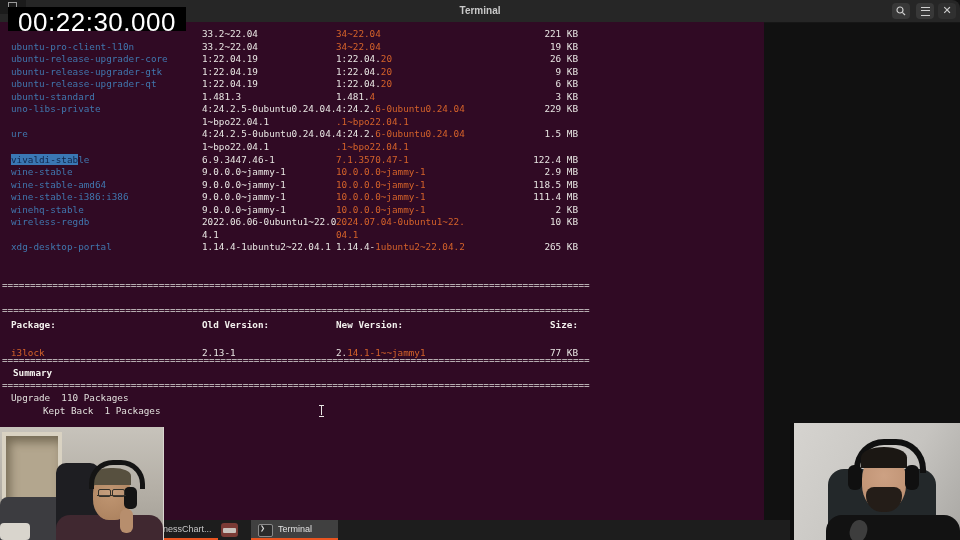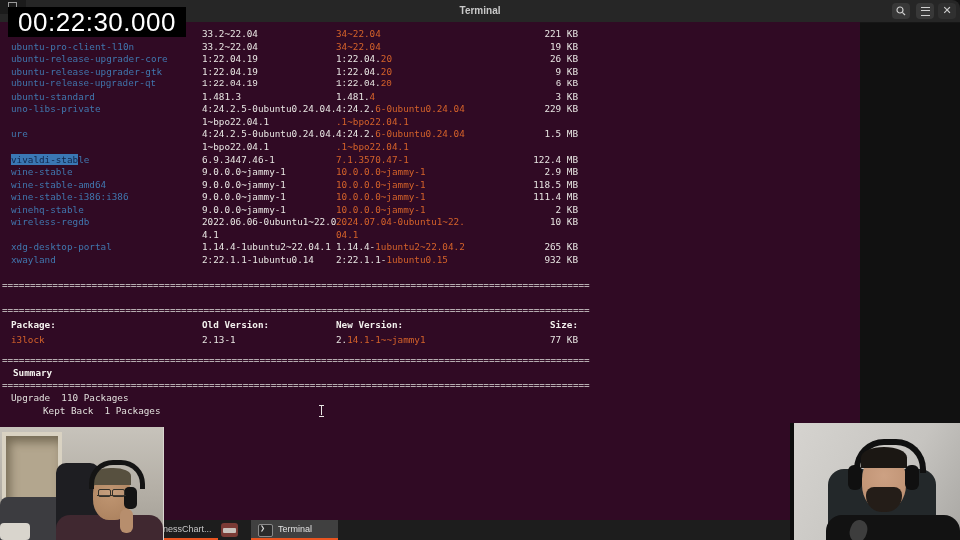--- a/index.html
+++ b/index.html
@@ -10,21 +10,21 @@
   #titlebar{position:absolute;left:0;top:0;width:960px;height:22px;background:#262626;border-bottom:1px solid #161616;}
   #title{position:absolute;left:0;top:0;width:100%;height:22px;line-height:22px;text-align:center;
          color:#c9c9c9;font-size:10px;font-weight:bold;}
   .tbtn{position:absolute;top:3px;width:18px;height:16px;background:#383838;border-radius:4px;
         color:#cfcfcf;text-align:center;line-height:15px;font-size:10px;}
   #btn-search{left:892px;}
   #btn-menu{left:916px;}
   #btn-close{left:938px;background:#303030;font-size:11px;}
   .menu-glyph{display:inline-block;width:9px;height:7px;border-top:1px solid #cfcfcf;border-bottom:1px solid #cfcfcf;margin-top:4px;position:relative;}
   .menu-glyph::after{content:"";position:absolute;left:0;top:2px;width:9px;height:1px;background:#cfcfcf;}
-  #termbody{position:absolute;left:0;top:22px;width:860px;height:498px;background:#300a24;
+  #termbody{position:absolute;left:0;top:22px;width:764px;height:498px;background:#300a24;
             font-family:"DejaVu Sans Mono",monospace;font-size:9.3px;color:#e8e6e3;}
   .tline{position:absolute;left:0;width:960px;height:12.55px;line-height:12.55px;white-space:pre;}
   .cpkg{position:absolute;left:11px;color:#4076ad;}
   .cpkg-orange{position:absolute;left:11px;color:#d4622a;}
   .cold{position:absolute;left:202px;color:#e8e6e3;}
   .cnew{position:absolute;left:336px;}
   .cnew .pre{color:#e8e6e3;}
   .cnew .chg{color:#d4622a;}
   .csize{position:absolute;left:470px;width:108px;text-align:right;color:#e8e6e3;}
   .csep{position:absolute;left:2px;color:#dddbd8;letter-spacing:0;}
@@ -33,21 +33,21 @@
   .cplain{position:absolute;left:11px;color:#e0dedb;}
   .sel{background:#3a77b4;color:#10254a;}
   
   #ibeam{position:absolute;left:318px;top:383px;width:7px;height:10px;}
   #ibeam::before{content:"";position:absolute;left:3px;top:0;width:1px;height:10px;background:#e8e6e3;}
   #ibeam::after{content:"";position:absolute;left:1px;top:0;width:5px;height:10px;
     border-top:1px solid #e8e6e3;border-bottom:1px solid #e8e6e3;}
   
   #corner-tab{position:absolute;left:0;top:0;width:26px;height:14px;background:#1b1b1b;border-radius:0 0 4px 0;}
   #corner-square{position:absolute;left:8px;top:2px;width:7px;height:7px;border:1.5px solid #9a9a9a;}
-  #timer{position:absolute;left:8px;top:7px;width:178px;height:30px;background:#000;
+  #timer{position:absolute;left:8px;top:7px;width:178px;height:24px;background:#000;
          color:#fff;font-size:26px;line-height:30px;text-align:center;letter-spacing:0.5px;}
   
   #taskbar{position:absolute;left:0;top:520px;width:960px;height:20px;background:#1d1d1d;}
   #task1{position:absolute;left:128px;top:0;width:90px;height:20px;text-align:center;}
   #task1-label{position:absolute;left:35px;top:0;height:18px;line-height:18px;color:#c6c6c6;font-size:9px;white-space:nowrap;}
   #task1-underline{position:absolute;left:0;bottom:0;width:90px;height:2px;background:#e95420;}
   #appicon{position:absolute;left:221px;top:3px;width:17px;height:14px;background:#7a3b35;border-radius:3px;}
   #appicon::after{content:"";position:absolute;left:2px;top:5px;width:13px;height:5px;background:#c9c2bc;border-radius:1px;}
   #task-terminal{position:absolute;left:251px;top:0;width:87px;height:20px;background:#404040;}
   #task-terminal .underline{position:absolute;left:0;bottom:0;width:87px;height:2px;background:#e95420;}
@@ -99,39 +99,38 @@
       </div>
       <div class="tbtn" id="btn-menu"><span class="menu-glyph"></span></div>
       <div class="tbtn" id="btn-close">✕</div>
     </div>
     <div id="termbody">
       <div id="ibeam"></div>
     <div class="tline" style="top: 6px;"><span class="cold">33.2~22.04</span><span class="cnew"><span class="chg">34~22.04</span></span><span class="csize">221 KB</span></div>
         <div class="tline" style="top: 18.55px;"><span class="cpkg">ubuntu-pro-client-l10n</span><span class="cold">33.2~22.04</span><span class="cnew"><span class="chg">34~22.04</span></span><span class="csize">19 KB</span></div>
         <div class="tline" style="top: 31.1px;"><span class="cpkg">ubuntu-release-upgrader-core</span><span class="cold">1:22.04.19</span><span class="cnew"><span class="pre">1:22.04.</span><span class="chg">20</span></span><span class="csize">26 KB</span></div>
         <div class="tline" style="top: 43.65px;"><span class="cpkg">ubuntu-release-upgrader-gtk</span><span class="cold">1:22.04.19</span><span class="cnew"><span class="pre">1:22.04.</span><span class="chg">20</span></span><span class="csize">9 KB</span></div>
-        <div class="tline" style="top: 56.2px; font-family: Liberation Mono, monospace;"><span class="cpkg">ubuntu-release-upgrader-qt</span><span class="cold">1:22.04.19</span><span class="cnew"><span class="pre">1:22.04.</span><span class="chg">20</span></span><span class="csize">6 KB</span></div>
+        <div class="tline" style="top: 56.2px;"><span class="cpkg">ubuntu-release-upgrader-qt</span><span class="cold">1:22.04.19</span><span class="cnew"><span class="pre">1:22.04.</span><span class="chg">20</span></span><span class="csize">6 KB</span></div>
         <div class="tline" style="top: 68.75px;"><span class="cpkg">ubuntu-standard</span><span class="cold">1.481.3</span><span class="cnew"><span class="pre">1.481.</span><span class="chg">4</span></span><span class="csize">3 KB</span></div>
         <div class="tline" style="top: 81.3px;"><span class="cpkg">uno-libs-private</span><span class="cold">4:24.2.5-0ubuntu0.24.04.</span><span class="cnew"><span class="pre">4:24.2.</span><span class="chg">6-0ubuntu0.24.04</span></span><span class="csize">229 KB</span></div>
         <div class="tline" style="top: 93.85px;"><span class="cold">1~bpo22.04.1</span><span class="cnew"><span class="chg">.1~bpo22.04.1</span></span></div>
         <div class="tline" style="top: 106.4px;"><span class="cpkg">ure</span><span class="cold">4:24.2.5-0ubuntu0.24.04.</span><span class="cnew"><span class="pre">4:24.2.</span><span class="chg">6-0ubuntu0.24.04</span></span><span class="csize">1.5 MB</span></div>
         <div class="tline" style="top: 118.95px;"><span class="cold">1~bpo22.04.1</span><span class="cnew"><span class="chg">.1~bpo22.04.1</span></span></div>
         <div class="tline" style="top: 131.5px;"><span class="cpkg"><span class="sel">vivaldi-stab</span><span class="">le</span></span><span class="cold">6.9.3447.46-1</span><span class="cnew"><span class="chg">7.1.3570.47-1</span></span><span class="csize">122.4 MB</span></div>
         <div class="tline" style="top: 144.05px;"><span class="cpkg">wine-stable</span><span class="cold">9.0.0.0~jammy-1</span><span class="cnew"><span class="chg">10.0.0.0~jammy-1</span></span><span class="csize">2.9 MB</span></div>
         <div class="tline" style="top: 156.6px;"><span class="cpkg">wine-stable-amd64</span><span class="cold">9.0.0.0~jammy-1</span><span class="cnew"><span class="chg">10.0.0.0~jammy-1</span></span><span class="csize">118.5 MB</span></div>
         <div class="tline" style="top: 169.15px;"><span class="cpkg">wine-stable-i386:i386</span><span class="cold">9.0.0.0~jammy-1</span><span class="cnew"><span class="chg">10.0.0.0~jammy-1</span></span><span class="csize">111.4 MB</span></div>
         <div class="tline" style="top: 181.7px;"><span class="cpkg">winehq-stable</span><span class="cold">9.0.0.0~jammy-1</span><span class="cnew"><span class="chg">10.0.0.0~jammy-1</span></span><span class="csize">2 KB</span></div>
         <div class="tline" style="top: 194.25px;"><span class="cpkg">wireless-regdb</span><span class="cold">2022.06.06-0ubuntu1~22.0</span><span class="cnew"><span class="chg">2024.07.04-0ubuntu1~22.</span></span><span class="csize">10 KB</span></div>
         <div class="tline" style="top: 206.8px;"><span class="cold">4.1</span><span class="cnew"><span class="chg">04.1</span></span></div>
         <div class="tline" style="top: 219.35px;"><span class="cpkg">xdg-desktop-portal</span><span class="cold">1.14.4-1ubuntu2~22.04.1</span><span class="cnew"><span class="pre">1.14.4-</span><span class="chg">1ubuntu2~22.04.2</span></span><span class="csize">265 KB</span></div>
-        <div class="tline" style="top: 231.9px;"><span class="cpkg">xwayland</span><span class="cold">2:22.1.1-1ubuntu0.14</span><span class="cnew"><span class="pre">2:22.1.1-</span><span class="chg">1ubuntu0.15</span></span><span class="csize">932 KB</span></div>
         <div class="tline" style="top: 257px;"><span class="csep">=========================================================================================================</span></div>
         <div class="tline" style="top: 282.1px;"><span class="csep">=========================================================================================================</span></div>
         <div class="tline" style="top: 297px;"><span class="cpkg-orange chdr" style="color: rgb(242, 240, 237);">Package:</span><span class="cold chdr">Old Version:</span><span class="cnew chdr" style="color: rgb(242, 240, 237);">New Version:</span><span class="csize chdr">Size:</span></div>
-        <div class="tline" style="top: 312px;"><span class="cpkg-orange">i3lock</span><span class="cold">2.13-1</span><span class="cnew"><span class="pre">2.</span><span class="chg">14.1-1~~jammy1</span></span><span class="csize">77 KB</span></div>
+        <div class="tline" style="top: 325px;"><span class="cpkg-orange">i3lock</span><span class="cold">2.13-1</span><span class="cnew"><span class="pre">2.</span><span class="chg">14.1-1~~jammy1</span></span><span class="csize">77 KB</span></div>
         <div class="tline" style="top: 332.3px;"><span class="csep">=========================================================================================================</span></div>
         <div class="tline" style="top: 344.85px;"><span class="csection">Summary</span></div>
         <div class="tline" style="top: 357.4px;"><span class="csep">=========================================================================================================</span></div>
         <div class="tline" style="top: 369.95px; padding-left: 16px;"><span class="cplain">Upgrade  110 Packages</span></div>
         <div class="tline" style="top: 382.5px; margin-left: 32px;"><span class="cplain">Kept Back  1 Packages</span></div>
       </div>
   </div>
 
   <div id="taskbar">
     <div id="task1">

